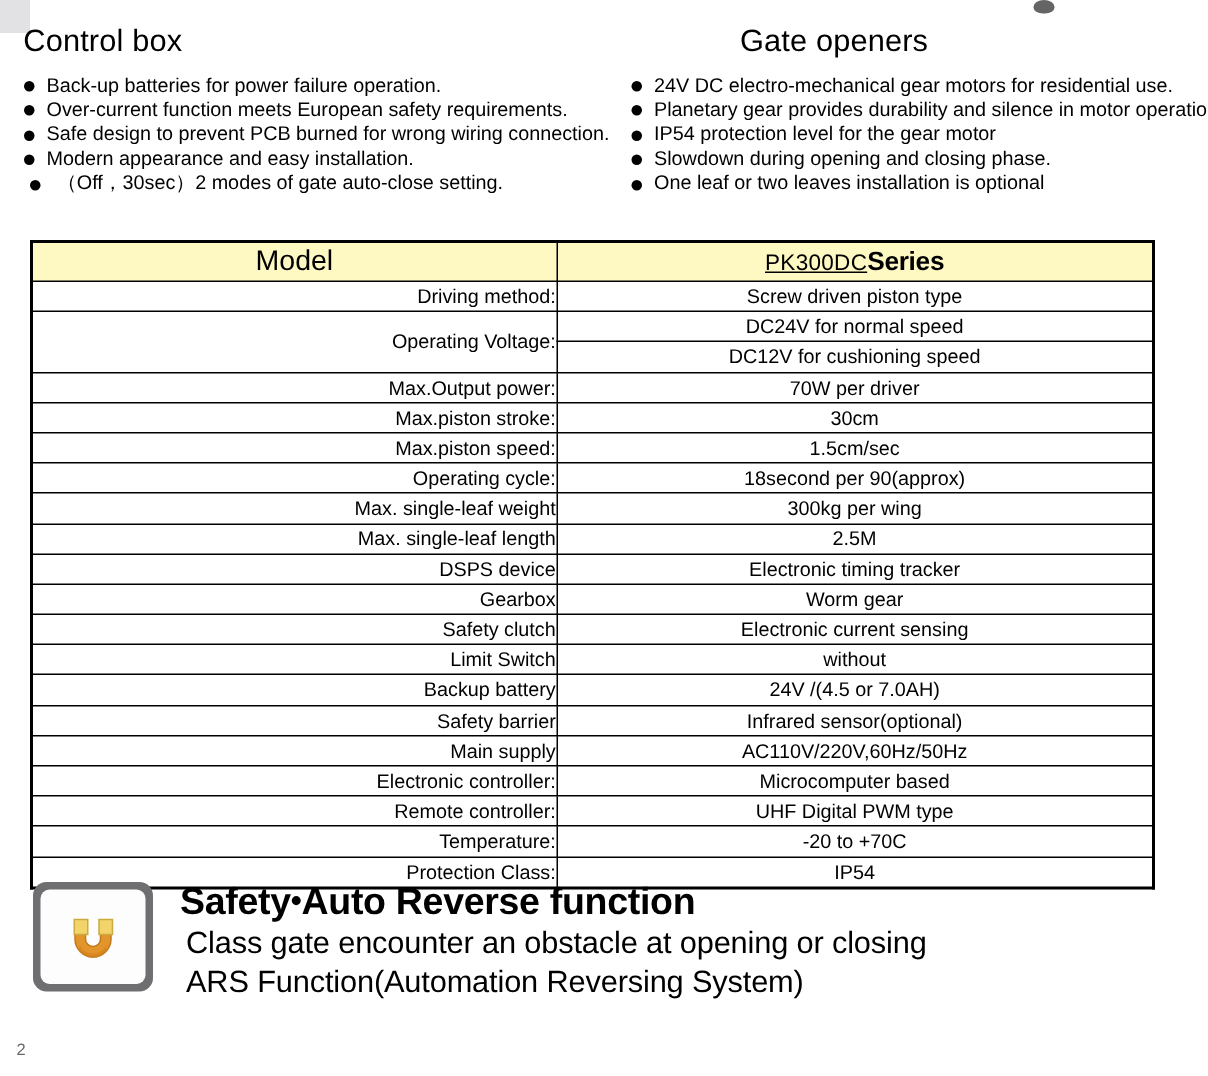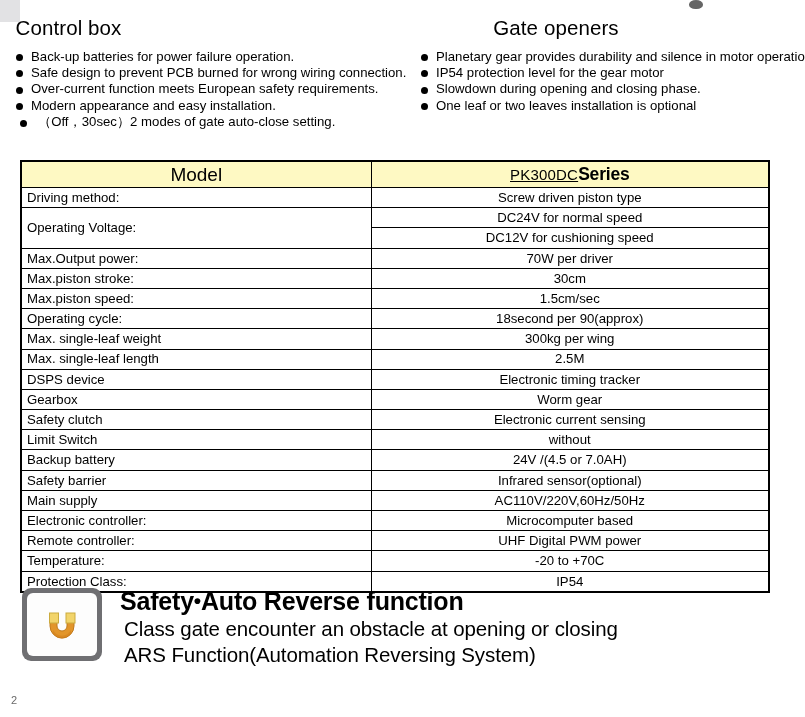--- a/index.html
+++ b/index.html
@@ -102,21 +102,21 @@
     border: 1.5px solid #000;
     height: 19.2px;
     padding: 0 0 0 0;
     font-size: 13.2px;
     font-weight: 500;
     line-height: 1;
     vertical-align: middle;
   }
   table.spec td.key {
     padding-left: 5px;
-    text-align: left;
+    text-align: right;
   }
   table.spec td.val {
     text-align: center;
   }
   table.spec tr.head td {
     background: #fef9c3;
     text-align: center;
     height: 25px;
   }
   .head-model {
@@ -205,40 +205,44 @@
 
   <div class="col col-left">
     <div class="col-title">Control box</div>
     <ul class="bullets">
       <li>
         <span class="dot"></span>
         <span>Back-up batteries for power failure operation.</span>
       </li>
       <li>
         <span class="dot"></span>
+        <span>Over-current function meets European safety requirements.</span>
+      </li>
+      <li>
+        <span class="dot"></span>
         <span>Safe design to prevent PCB burned for wrong wiring connection.</span>
-      </li>
-      <li>
-        <span class="dot"></span>
-        <span>Over-current function meets European safety requirements.</span>
       </li>
       <li>
         <span class="dot"></span>
         <span>Modern appearance and easy installation.</span>
       </li>
       <li>
         <span class="dot"></span>
         <span>（Off，30sec）2  modes of gate auto-close setting.</span>
       </li>
     </ul>
   </div>
 
   <div class="col col-right">
     <div class="col-title">Gate openers</div>
     <ul class="bullets">
+      <li>
+        <span class="dot"></span>
+        <span>24V DC electro-mechanical gear motors for residential use.</span>
+      </li>
       <li>
         <span class="dot"></span>
         <span>Planetary gear provides durability and silence in motor operation</span>
       </li>
       <li>
         <span class="dot"></span>
         <span>IP54 protection level for the gear motor</span>
       </li>
       <li>
         <span class="dot"></span>
@@ -333,21 +337,21 @@
       <tr>
         <td class="key">Main supply</td>
         <td class="val">AC110V/220V,60Hz/50Hz</td>
       </tr>
       <tr>
         <td class="key">Electronic controller:</td>
         <td class="val">Microcomputer based</td>
       </tr>
       <tr>
         <td class="key">Remote controller:</td>
-        <td class="val">UHF Digital PWM power</td>
+        <td class="val">UHF Digital PWM type</td>
       </tr>
       <tr>
         <td class="key">Temperature:</td>
         <td class="val">-20 to +70C</td>
       </tr>
       <tr>
         <td class="key">Protection Class:</td>
         <td class="val">IP54</td>
       </tr>
     </tbody>

